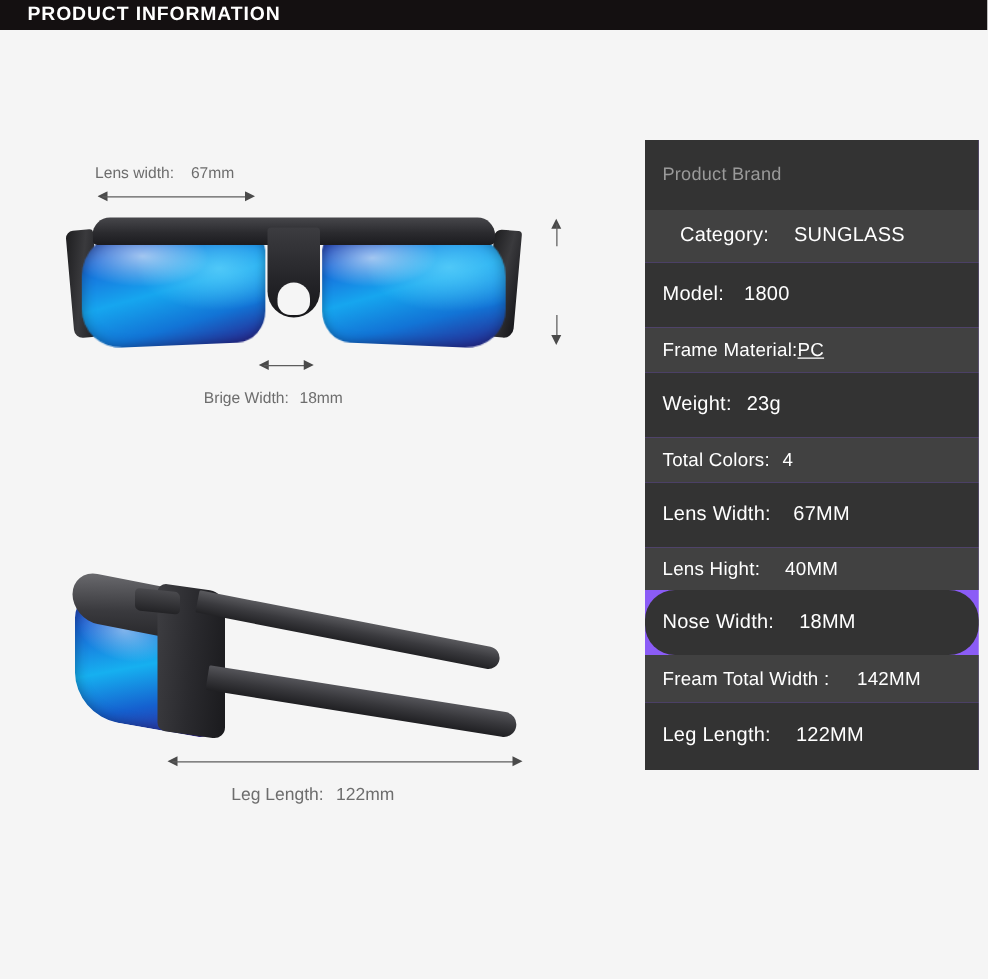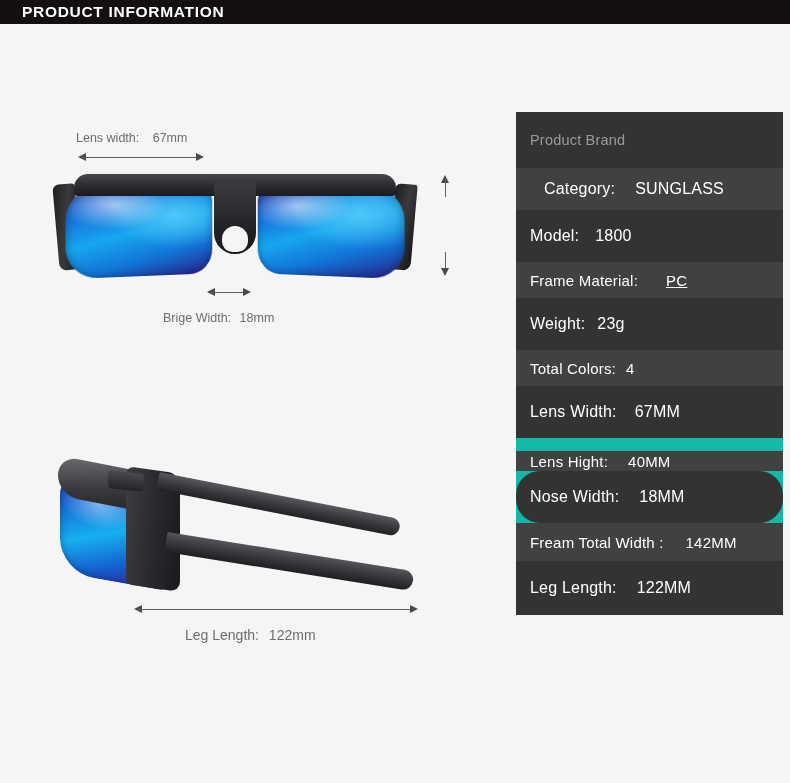--- a/index.html
+++ b/index.html
@@ -143,21 +143,21 @@
   .arrow-v .head {
     position: absolute; left: 0px; width: 0; height: 0;
     border-left: 4.5px solid transparent; border-right: 4.5px solid transparent;
   }
   .arrow-v .head.t { top: 0; border-bottom: 8px solid #4a4a4a; }
   .arrow-v .head.b { bottom: 0; border-top: 8px solid #4a4a4a; }
 
   
   .spec-panel {
     position: absolute; left: 516px; top: 112px; width: 267px;
-    background: #14b8a6;
+    background: #8b5cf6;
   }
   .spec-row {
     display: flex; align-items: center;
     padding-left: 14px;
     color: #ffffff;
     white-space: nowrap;
     overflow: hidden;
   }
   .spec-row.dark  { background: #333333; }
   .spec-row.light { background: #414141; }
@@ -242,35 +242,35 @@
       <div class="spec-row light" style="height: 42px; padding-left: 28px;">
         <span class="spec-label" style="font-size: 16px;">Category:</span>
         <span class="spec-value" style="font-size: 16px; margin-left: 20px;">SUNGLASS</span>
       </div>
       <div class="spec-row dark" style="height: 52px;">
         <span class="spec-label" style="font-size: 16px;">Model:</span>
         <span class="spec-value" style="font-size: 16px; margin-left: 16px;">1800</span>
       </div>
       <div class="spec-row light" style="height: 36px;">
         <span class="spec-label" style="font-size: 15px;">Frame Material:</span>
-        <span class="spec-value" style="font-size: 15px; margin-left: 28px; text-decoration: underline;">PC</span>
+        <span class="spec-value" style="font-size: 15px; margin-left: 0; text-decoration: underline;">PC</span>
       </div>
       <div class="spec-row dark" style="height: 52px;">
         <span class="spec-label" style="font-size: 16px;">Weight:</span>
         <span class="spec-value" style="font-size: 16px; margin-left: 12px;">23g</span>
       </div>
       <div class="spec-row light" style="height: 36px; text-align: center;">
         <span class="spec-label" style="font-size: 15px;">Total Colors:</span>
         <span class="spec-value" style="font-size: 15px; margin-left: 10px;">4</span>
       </div>
       <div class="spec-row dark" style="height: 52px;">
         <span class="spec-label" style="font-size: 16px;">Lens Width:</span>
         <span class="spec-value" style="font-size: 16px; margin-left: 18px;">67MM</span>
       </div>
-      <div class="spec-row light" style="height: 20px; margin-top: 13px;">
+      <div class="spec-row light" style="height: 34px;">
         <span class="spec-label" style="font-size: 15px;">Lens Hight:</span>
         <span class="spec-value" style="font-size: 15px; margin-left: 20px;">40MM</span>
       </div>
       <div class="spec-row dark" style="height: 52px; border-radius: 24px;">
         <span class="spec-label" style="font-size: 16px;">Nose Width:</span>
         <span class="spec-value" style="font-size: 16px; margin-left: 20px;">18MM</span>
       </div>
       <div class="spec-row light" style="height: 38px;">
         <span class="spec-label" style="font-size: 15px;">Fream Total Width :</span>
         <span class="spec-value" style="font-size: 15px; margin-left: 22px;">142MM</span>

